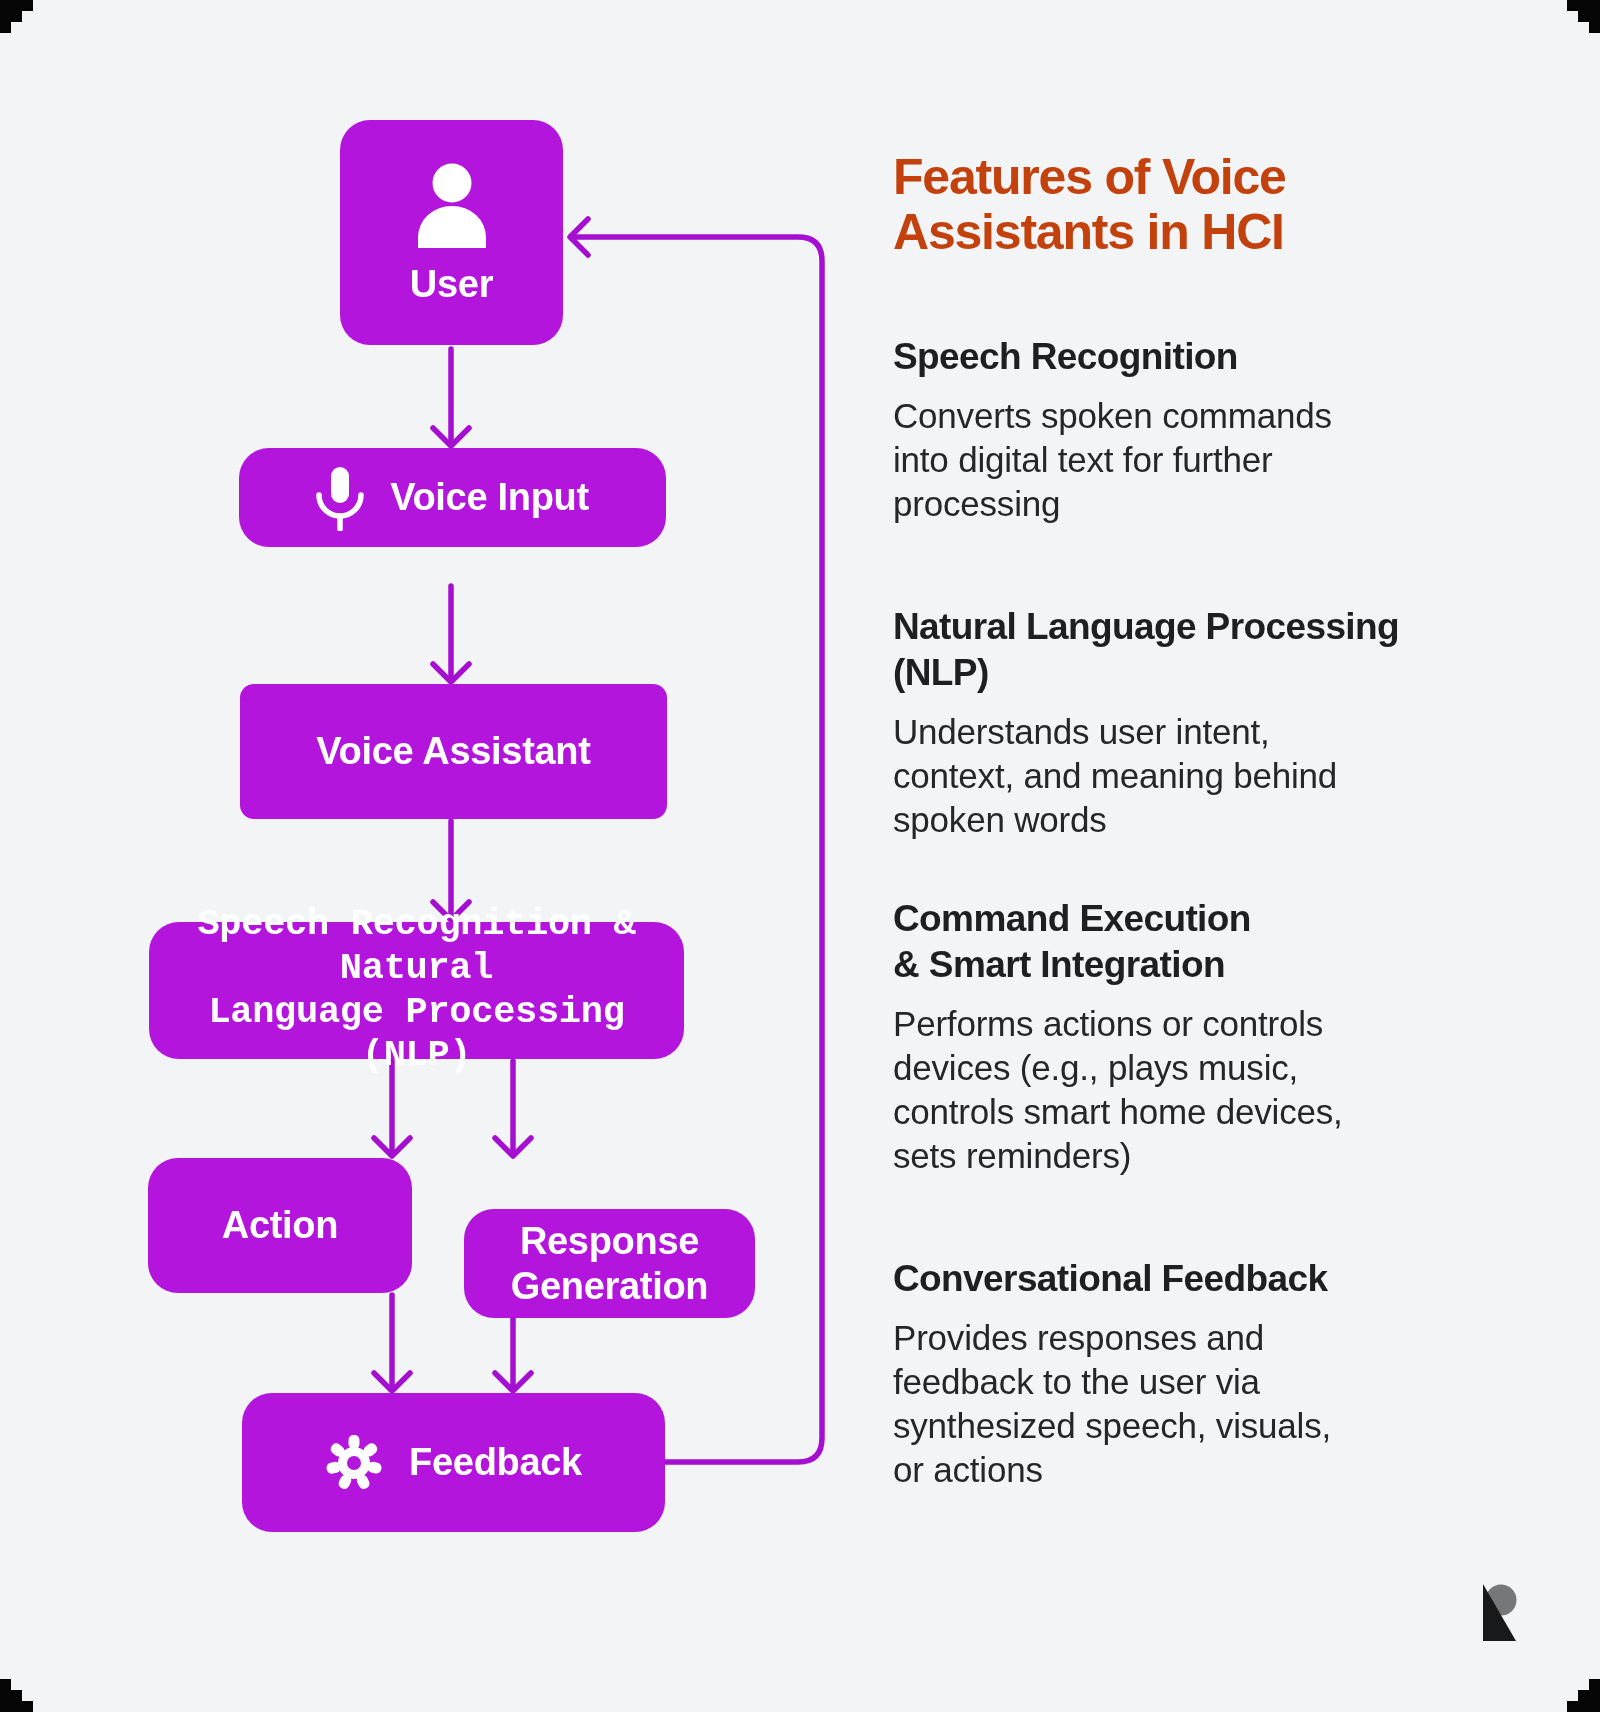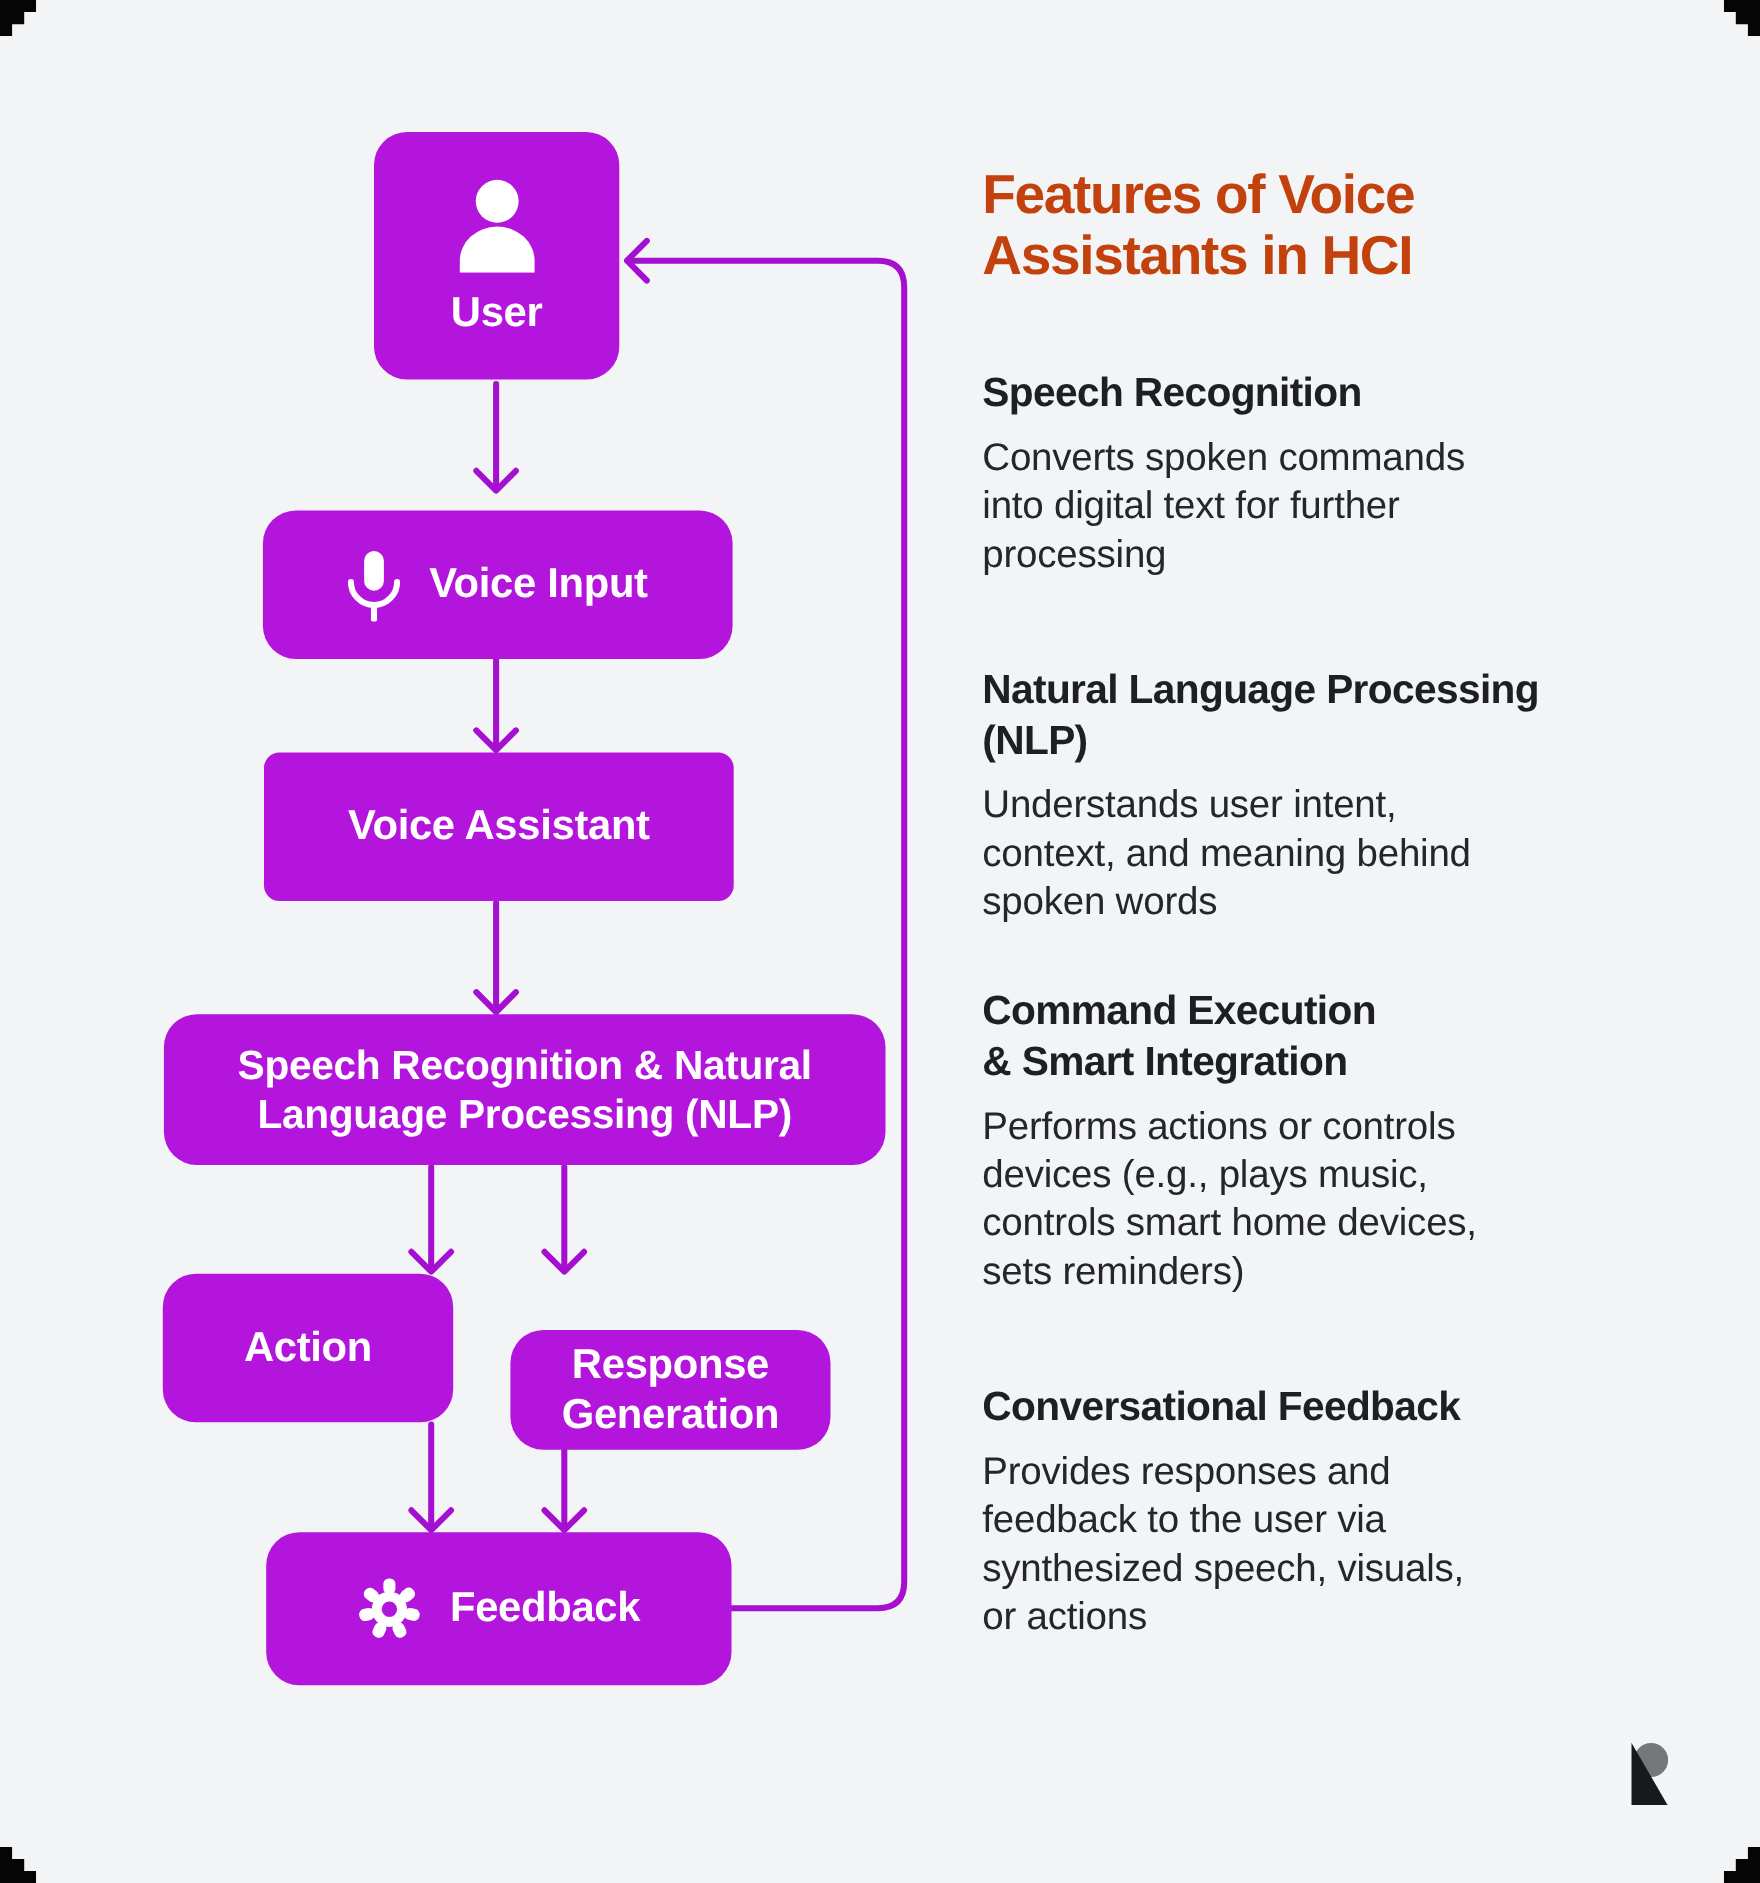--- a/index.html
+++ b/index.html
@@ -98,36 +98,36 @@
   </svg>
 
   <div class="node node-user" style="left:340px; top:120px; width:223px; height:225px;">
     <svg width="82" height="86" viewBox="0 0 82 86">
       <circle cx="41" cy="21" r="19.5" fill="#fff"></circle>
       <path d="M7,86 V75 a34,31 0 0 1 68,0 V86 Z" fill="#fff"></path>
     </svg>
     <span>User</span>
   </div>
 
-  <div class="node" style="left:239px; top:464px; width:427px; height:135px;">
+  <div class="node" style="left:239px; top:448px; width:427px; height:99px;">
     <div class="row">
       <svg width="48" height="66" viewBox="0 0 48 66">
         <rect x="15" y="2" width="18" height="36" rx="9" fill="#fff"></rect>
         <path d="M3,30 a21,21 0 0 0 42,0" stroke="#fff" stroke-width="5.5" fill="none" stroke-linecap="round"></path>
         <line x1="24" y1="51" x2="24" y2="64" stroke="#fff" stroke-width="5.5" stroke-linecap="round"></line>
       </svg>
       <span>Voice Input</span>
     </div>
   </div>
 
   <div class="node" style="left:240px; top:684px; width:427px; height:135px;border-radius:14px;">
     <span>Voice Assistant</span>
   </div>
 
-  <div class="node" style="left:149px; top:922px; width:656px; height:137px; font-size:37px;">
+  <div class="node" style="left:149px; top:922px; width:535px; height:137px; font-size:37px;font-family:Liberation Mono, monospace;">
     <span>Speech Recognition &amp; Natural
 Language Processing (NLP)</span>
   </div>
 
   <div class="node" style="left:148px; top:1158px; width:264px; height:135px;">
     <span>Action</span>
   </div>
 
   <div class="node" style="left:464px; top:1209px; width:291px; height:109px;">
     <span>Response

